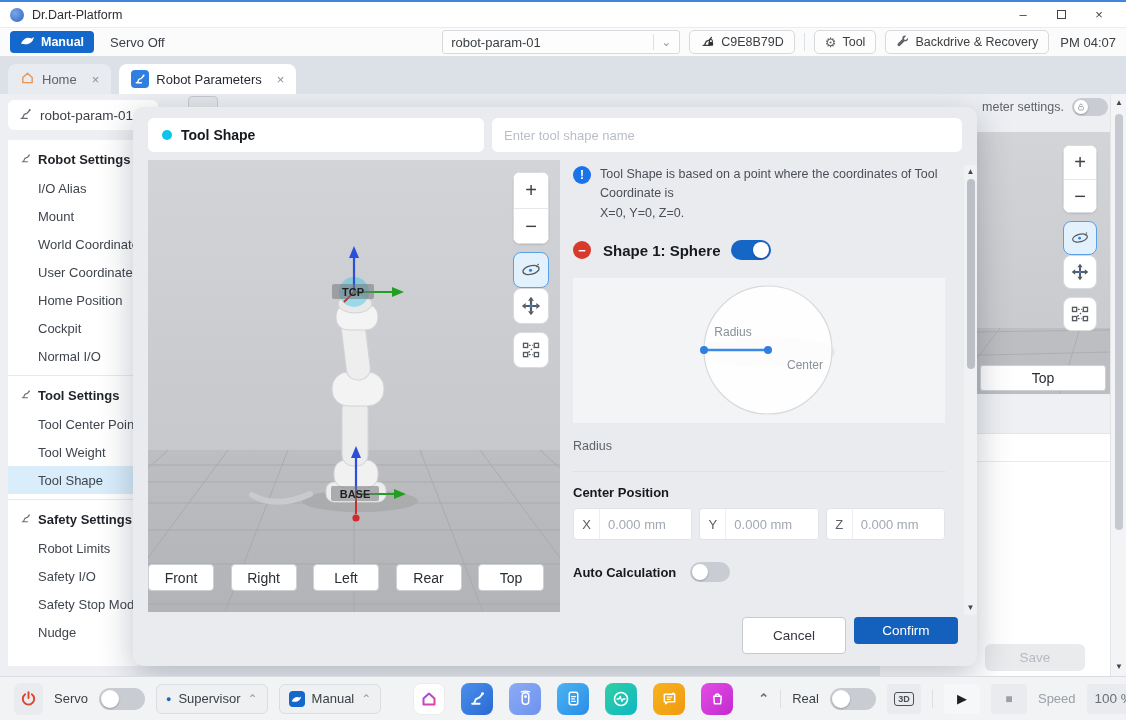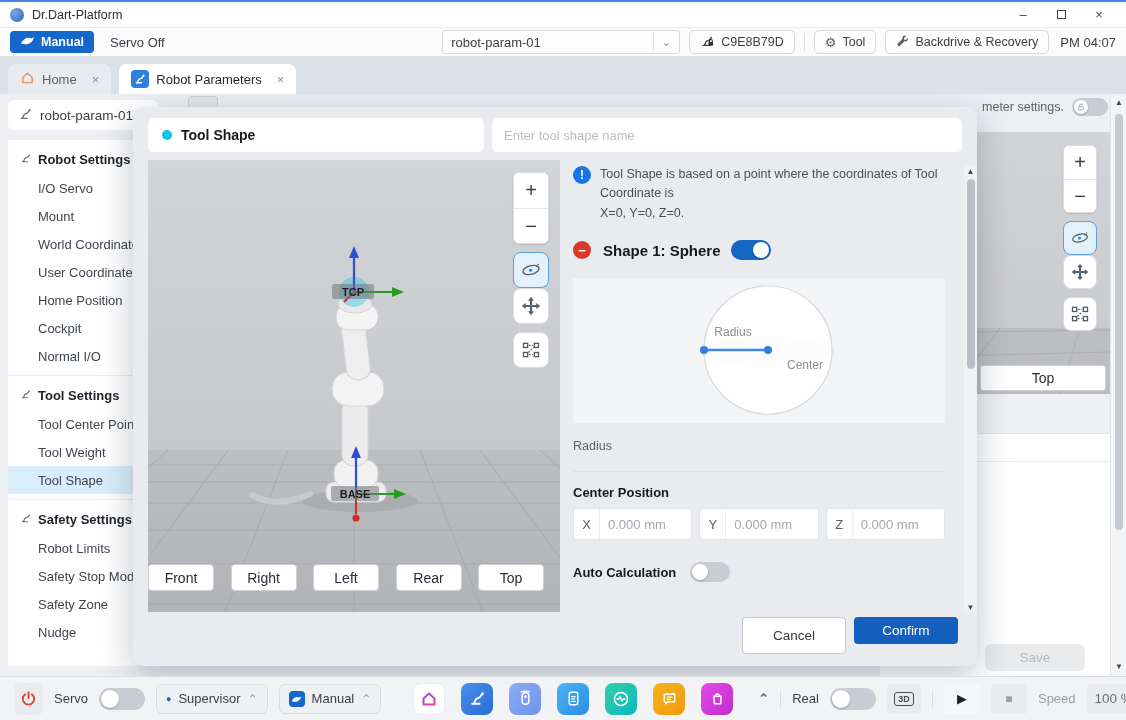--- a/index.html
+++ b/index.html
@@ -228,21 +228,21 @@
     <div class="mini-btn"></div>
 
     <nav class="sidebar">
       <div class="side-sec">
         <div class="side-head">
           <span><svg width="12" height="12" viewBox="0 0 16 16">
                 <path d="M3 13h7M4.5 13l2-4.5L10 7l2.5-3" fill="none" stroke="#6a7077" stroke-width="1.6" stroke-linecap="round" stroke-linejoin="round"></path>
               </svg></span>
           <span>Robot Settings</span>
         </div>
-        <div class="side-item">I/O Servo</div>
+        <div class="side-item">I/O Alias</div>
         <div class="side-item">Mount</div>
         <div class="side-item">World Coordinates</div>
         <div class="side-item">User Coordinates</div>
         <div class="side-item">Home Position</div>
         <div class="side-item">Cockpit</div>
         <div class="side-item">Normal I/O</div>
       </div>
       <div class="side-sec">
         <div class="side-head">
           <span><svg width="12" height="12" viewBox="0 0 16 16">
@@ -255,22 +255,22 @@
         <div class="side-item selected">Tool Shape</div>
       </div>
       <div class="side-sec">
         <div class="side-head">
           <span><svg width="12" height="12" viewBox="0 0 16 16">
                 <path d="M3 13h7M4.5 13l2-4.5L10 7l2.5-3" fill="none" stroke="#6a7077" stroke-width="1.6" stroke-linecap="round" stroke-linejoin="round"></path>
               </svg></span>
           <span>Safety Settings</span>
         </div>
         <div class="side-item">Robot Limits</div>
+        <div class="side-item">Safety I/O</div>
         <div class="side-item">Safety Stop Modes</div>
-        <div class="side-item">Safety Zone</div>
         <div class="side-item">Nudge</div>
       </div>
     </nav>
 
     <div class="settings-row">
       <span>meter settings.</span>
       <div class="switch sm">
         <span class="knob">
             <svg width="8" height="8" viewBox="0 0 10 10">
               <rect x="2" y="4.5" width="6" height="4.3" rx="1" fill="none" stroke="#9aa0a6" stroke-width="1.1"></rect>

